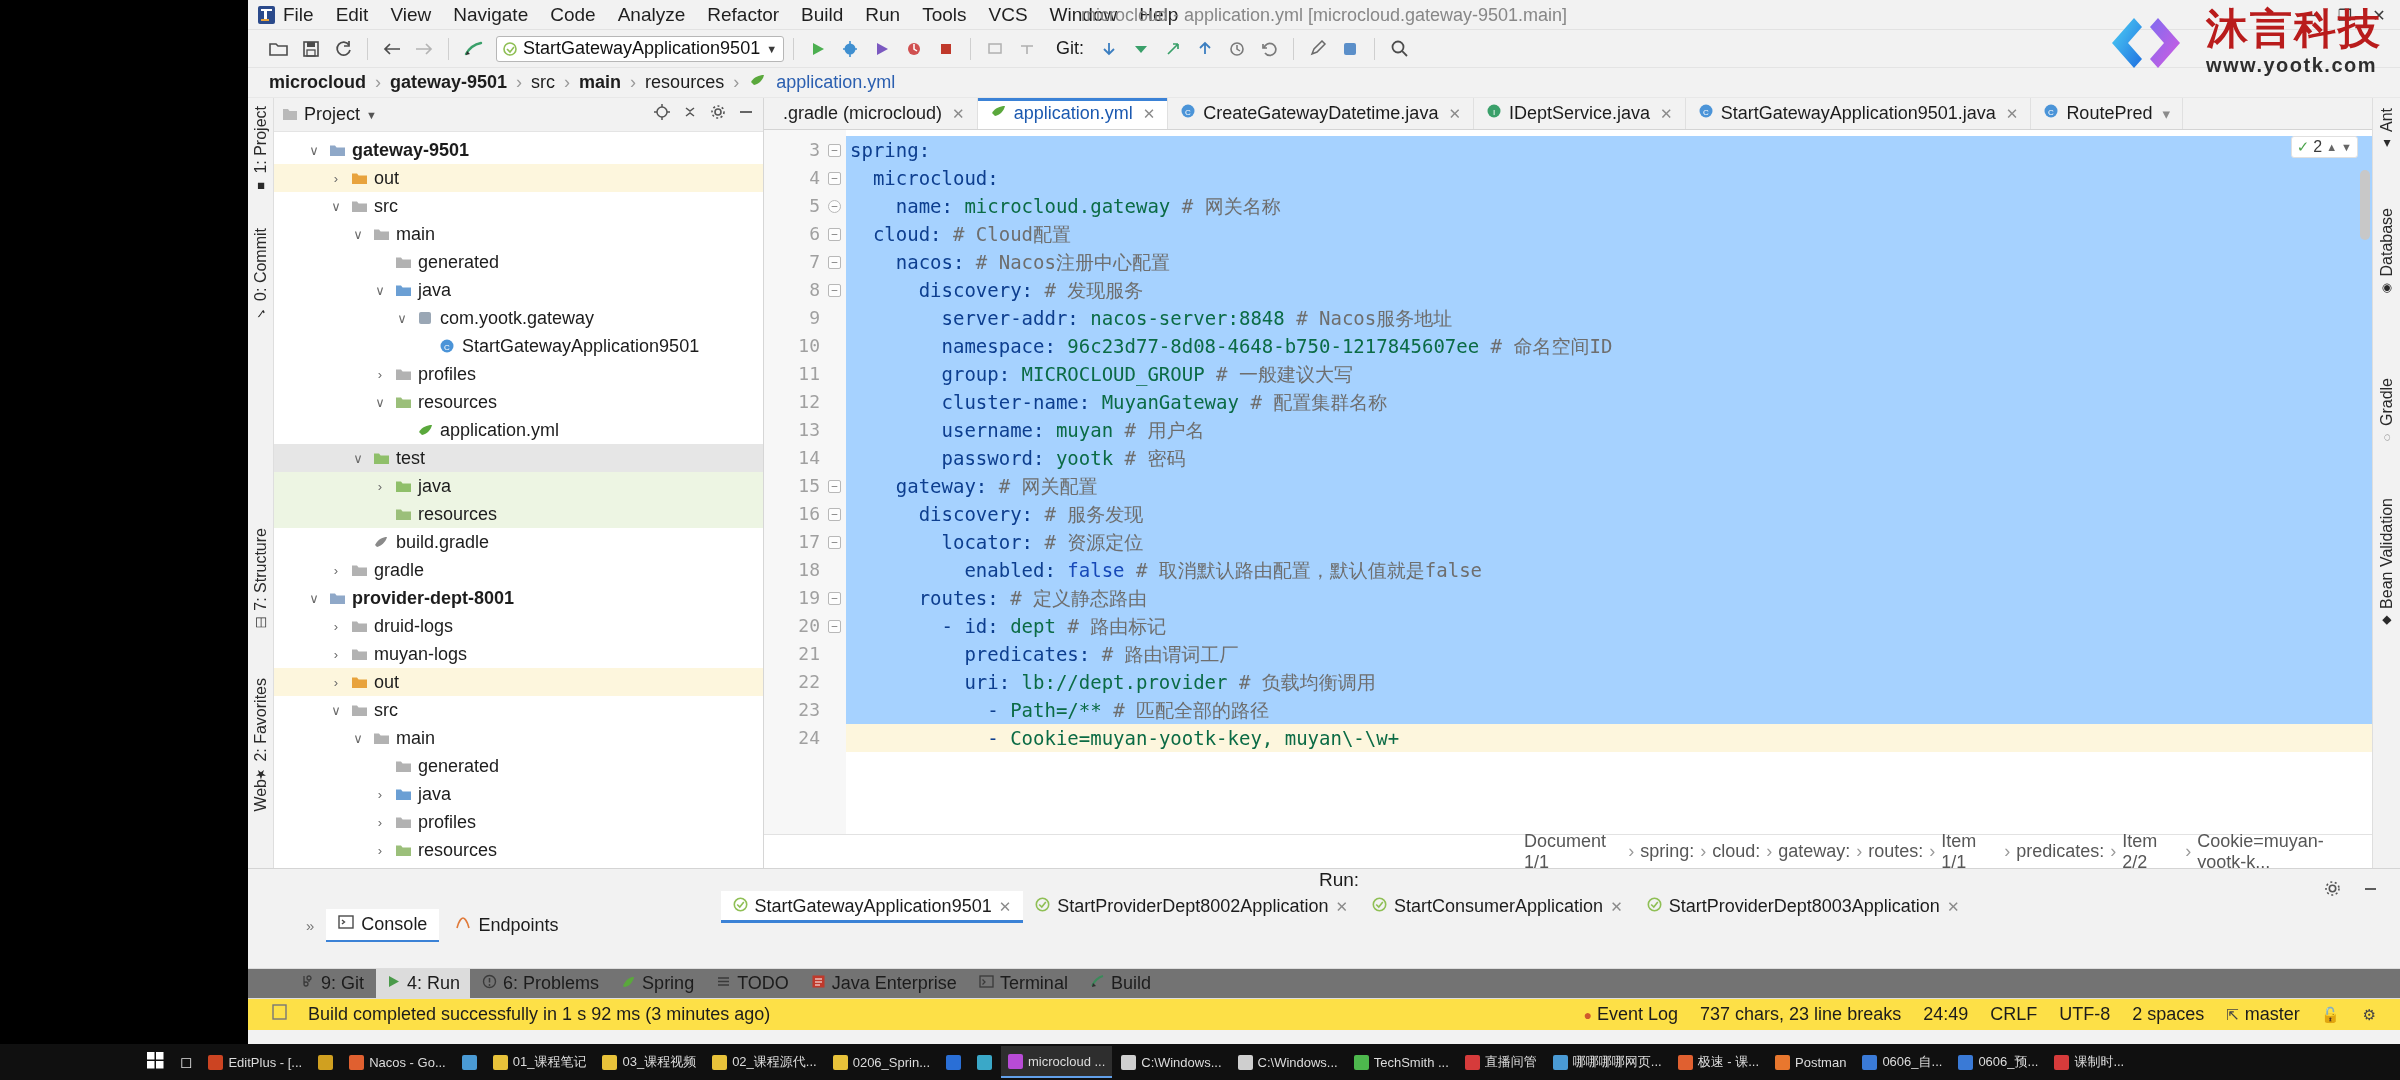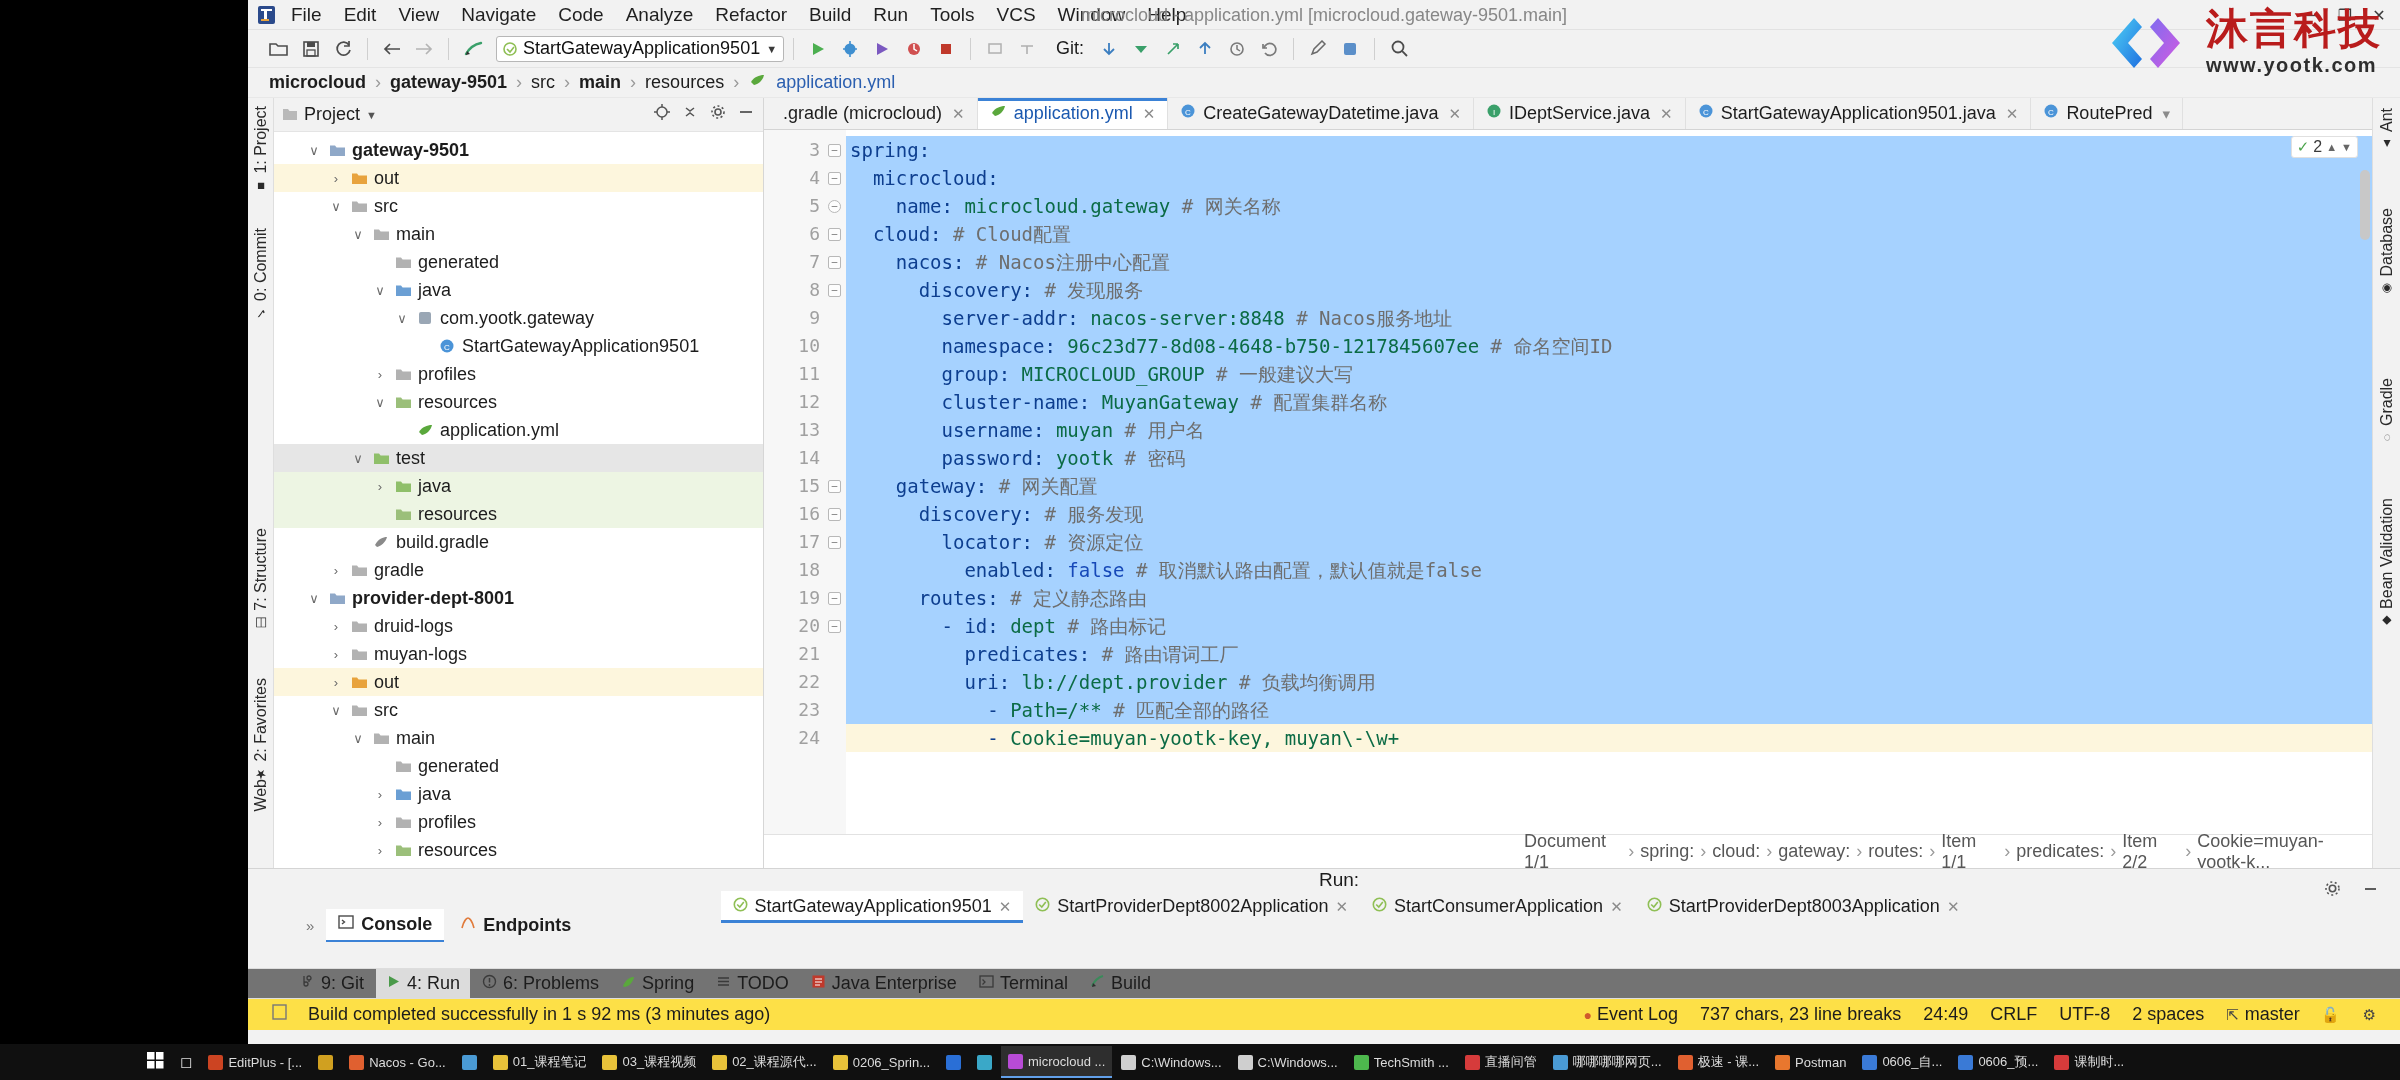--- a/index.html
+++ b/index.html
@@ -7,21 +7,21 @@
   body { font-family:"Liberation Sans", sans-serif; font-size:19px; color:#1c1c1c; }
 
   #root { position:absolute; left:0; top:0; width:2400px; height:1080px; background:#000; }
 
   
   #ide { position:absolute; left:248px; top:0; width:2152px; height:1044px; background:#f2f2f2; }
 
   
   .titlebar { position:relative; height:30px; background:#f2f2f2; border-bottom:1px solid #e2e2e2; }
   .tb-icon { position:absolute; left:10px; top:6px; width:17px; height:18px; }
-  .menubar { position:absolute; left:32px; top:0; height:30px; display:flex; align-items:flex-end; gap:0; }
+  .menubar { position:absolute; left:24px; top:0; height:30px; display:flex; align-items:flex-end; gap:0; }
   .menu-item { padding:4px 11px; font-size:19px; color:#1f1f1f; cursor:default; white-space:nowrap; }
   .win-title { position:absolute; left:0; right:0; top:5px; text-align:center; font-size:18px; color:#878787; pointer-events:none; }
   .wbtns { position:absolute; right:4px; top:0; height:30px; display:flex; align-items:center; }
   .wbtn { width:34px; height:30px; display:flex; align-items:center; justify-content:center; font-size:16px; color:#3c3c3c; }
 
   
   .toolbar { position:relative; height:38px; background:#f2f2f2; border-bottom:1px solid #e4e4e4; display:flex; align-items:center; padding-left:16px; gap:2px;}
   .tbtn { width:30px; height:28px; display:flex; align-items:center; justify-content:center; border-radius:3px; }
   .tsep { width:1px; height:22px; background:#cfcfcf; margin:0 7px; }
   .runcfg { display:flex; align-items:center; height:26px; min-width:280px; border:1px solid #b7b7b7; background:#fff; border-radius:3px; padding:0 6px; gap:6px; margin-left:6px; }
@@ -92,21 +92,21 @@
 
   
   .runpanel { height:100px; background:#f2f2f2; border-top:1px solid #d4d4d4; position:relative;}
   .runrow { height:38px; display:flex; align-items:center; padding-left:44px; gap:0;flex-direction:column; }
   .runlabel { font-size:19px; color:#1c1c1c; margin-right:14px;}
   .rtab { display:flex; align-items:center; gap:7px; padding:5px 12px; font-size:18px; color:#1c1c1c; white-space:nowrap; position:relative;}
   .rtab.active { background:#fff; }
   .rtab.active:after { content:""; position:absolute; left:0; right:0; bottom:-1px; height:3px; background:#3b82d6;}
   .rtab .x { color:#8b8b8b; font-size:15px;}
   .subrow { height:36px; display:flex; align-items:center; padding-left:58px; gap:4px; background:#f2f2f2;}
-  .stab { display:flex; align-items:center; gap:7px; padding:5px 12px; font-size:18px; color:#1c1c1c;font-weight:bold; }
+  .stab { display:flex; align-items:center; gap:7px; padding:5px 12px; font-size:18px; color:#1c1c1c; }
   .stab.active { background:#fff; border-bottom:2px solid #3b82d6;}
   .runpanel .rgear { position:absolute; right:58px; top:10px; }
   .runpanel .rmin { position:absolute; right:20px; top:10px; }
 
   
   .twbar { height:30px; background:#737373; border-top:1px solid #ddd; display:flex; align-items:center; padding-left:42px; gap:2px; font-size:18px;}
   .twitem { display:flex; align-items:center; gap:6px; padding:4px 10px; color:#1c1c1c; }
   .twitem.active { background:#dcdcdc; }
 
   

